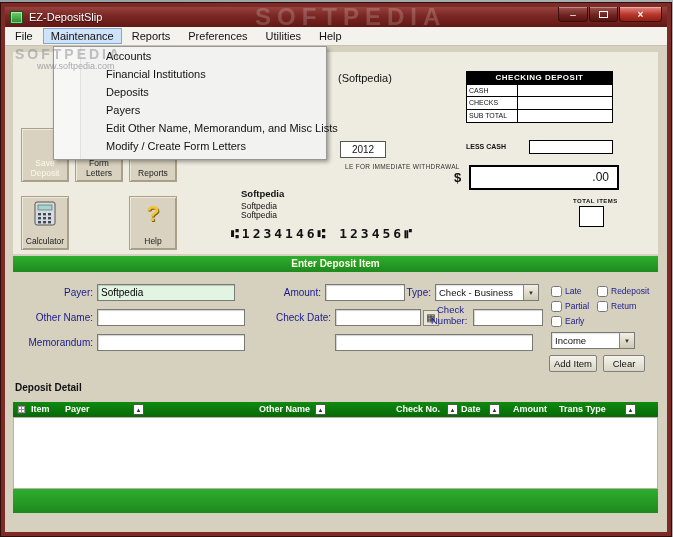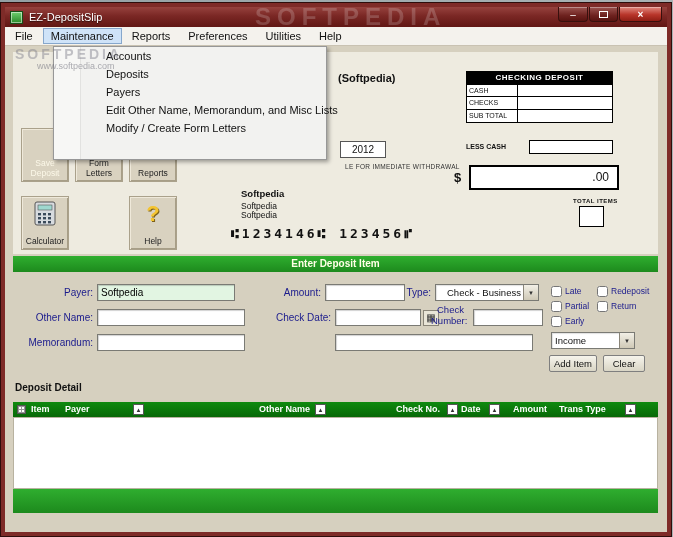--- a/index.html
+++ b/index.html
@@ -35,21 +35,21 @@
   .menuitem.open { background:#cfe3f8; border:1px solid #86a7cc; }
   
   .client { position:relative; flex:1; background:#d6d0bf; overflow:hidden; }
   .abs { position:absolute; }
   
   .wm-brand { left:10px; top:0px; font-size:14px; font-weight:bold; letter-spacing:3px;
               color:rgba(125,125,138,.45); z-index:40; pointer-events:none; }
   .wm-url { left:32px; top:15px; font-size:9px; color:rgba(105,105,118,.55); z-index:40; pointer-events:none; }
   
   .slip { left:8px; top:6px; width:645px; height:202px; background:#eeebe0; }
-  .payee-title { left:325px; top:20px; font-size:11px; font-weight:bold; color:#111; }
+  .payee-title { left:325px; top:20px; font-size:11px; font-weight:normal; color:#111; }
   .cd-header { left:453px; top:19px; width:147px; height:13px; background:#000; color:#fff;
                font-size:8px; font-weight:bold; text-align:center; line-height:13px; letter-spacing:.5px; }
   .cd-row { left:453px; height:13px; display:flex; }
   .cd-lbl { width:52px; border:1px solid #000; border-top:none; font-size:7px; line-height:12px;
             padding-left:2px; background:#fff; color:#111; }
   .cd-val { width:95px; border:1px solid #000; border-top:none; border-left:none; background:#fff; }
   .lesscash-lbl { left:453px; top:91px; font-size:7px; font-weight:bold; color:#111; }
   .lesscash-box { left:516px; top:88px; width:84px; height:14px; background:#fff; border:1px solid #000; }
   .date-box { left:327px; top:89px; width:46px; height:17px; background:#fff; border:1px solid #555;
               font-size:10px; text-align:center; line-height:15px; color:#111; }
@@ -218,21 +218,21 @@
 
       <div class="abs secbar">Enter Deposit Item</div>
 
       <span class="abs flabel" style="left:0;top:238px;width:88px;">Payer:</span>
       <input class="abs tin green" style="left: 92px; top: 238px; width: 138px;" value="Softpedia">
 
       <span class="abs flabel" style="left:230px;top:238px;width:86px;">Amount:</span>
       <input class="abs tin" style="left: 320px; top: 238px; width: 80px;">
 
       <span class="abs flabel" style="left:370px;top:238px;width:56px;">Type:</span>
-      <div class="abs combo" style="left:430px;top:238px;width:104px;padding-left:8px;">
+      <div class="abs combo" style="left:430px;top:238px;width:104px;">
         <span class="combo-val">Check - Business</span>
         <span class="combo-btn">▼</span>
       </div>
 
       <div class="abs cb" style="left:546px;top:239px;">
         <input type="checkbox" style="">
         <span>Late</span>
       </div>
       <div class="abs cb" style="left:592px;top:239px;">
         <input type="checkbox" style="">
@@ -294,20 +294,21 @@
         <span class="col" style="left:546px;">Trans Type</span>
         <span class="sortbox" style="left:612px;">▴</span>
       </div>
 
       <div class="abs dd-body"></div>
       <div class="abs bottombar"></div>
 
       <div class="abs menu-panel">
         <div class="menu-gutter"></div>
         <div class="mitem">Accounts</div>
+        <div class="mitem">Financial Institutions</div>
         <div class="mitem">Deposits</div>
         <div class="mitem">Payers</div>
         <div class="mitem">Edit Other Name, Memorandum, and  Misc Lists</div>
         <div class="mitem">Modify / Create Form Letters</div>
       </div>
 
     </div>
   </div>
 </div>
 

